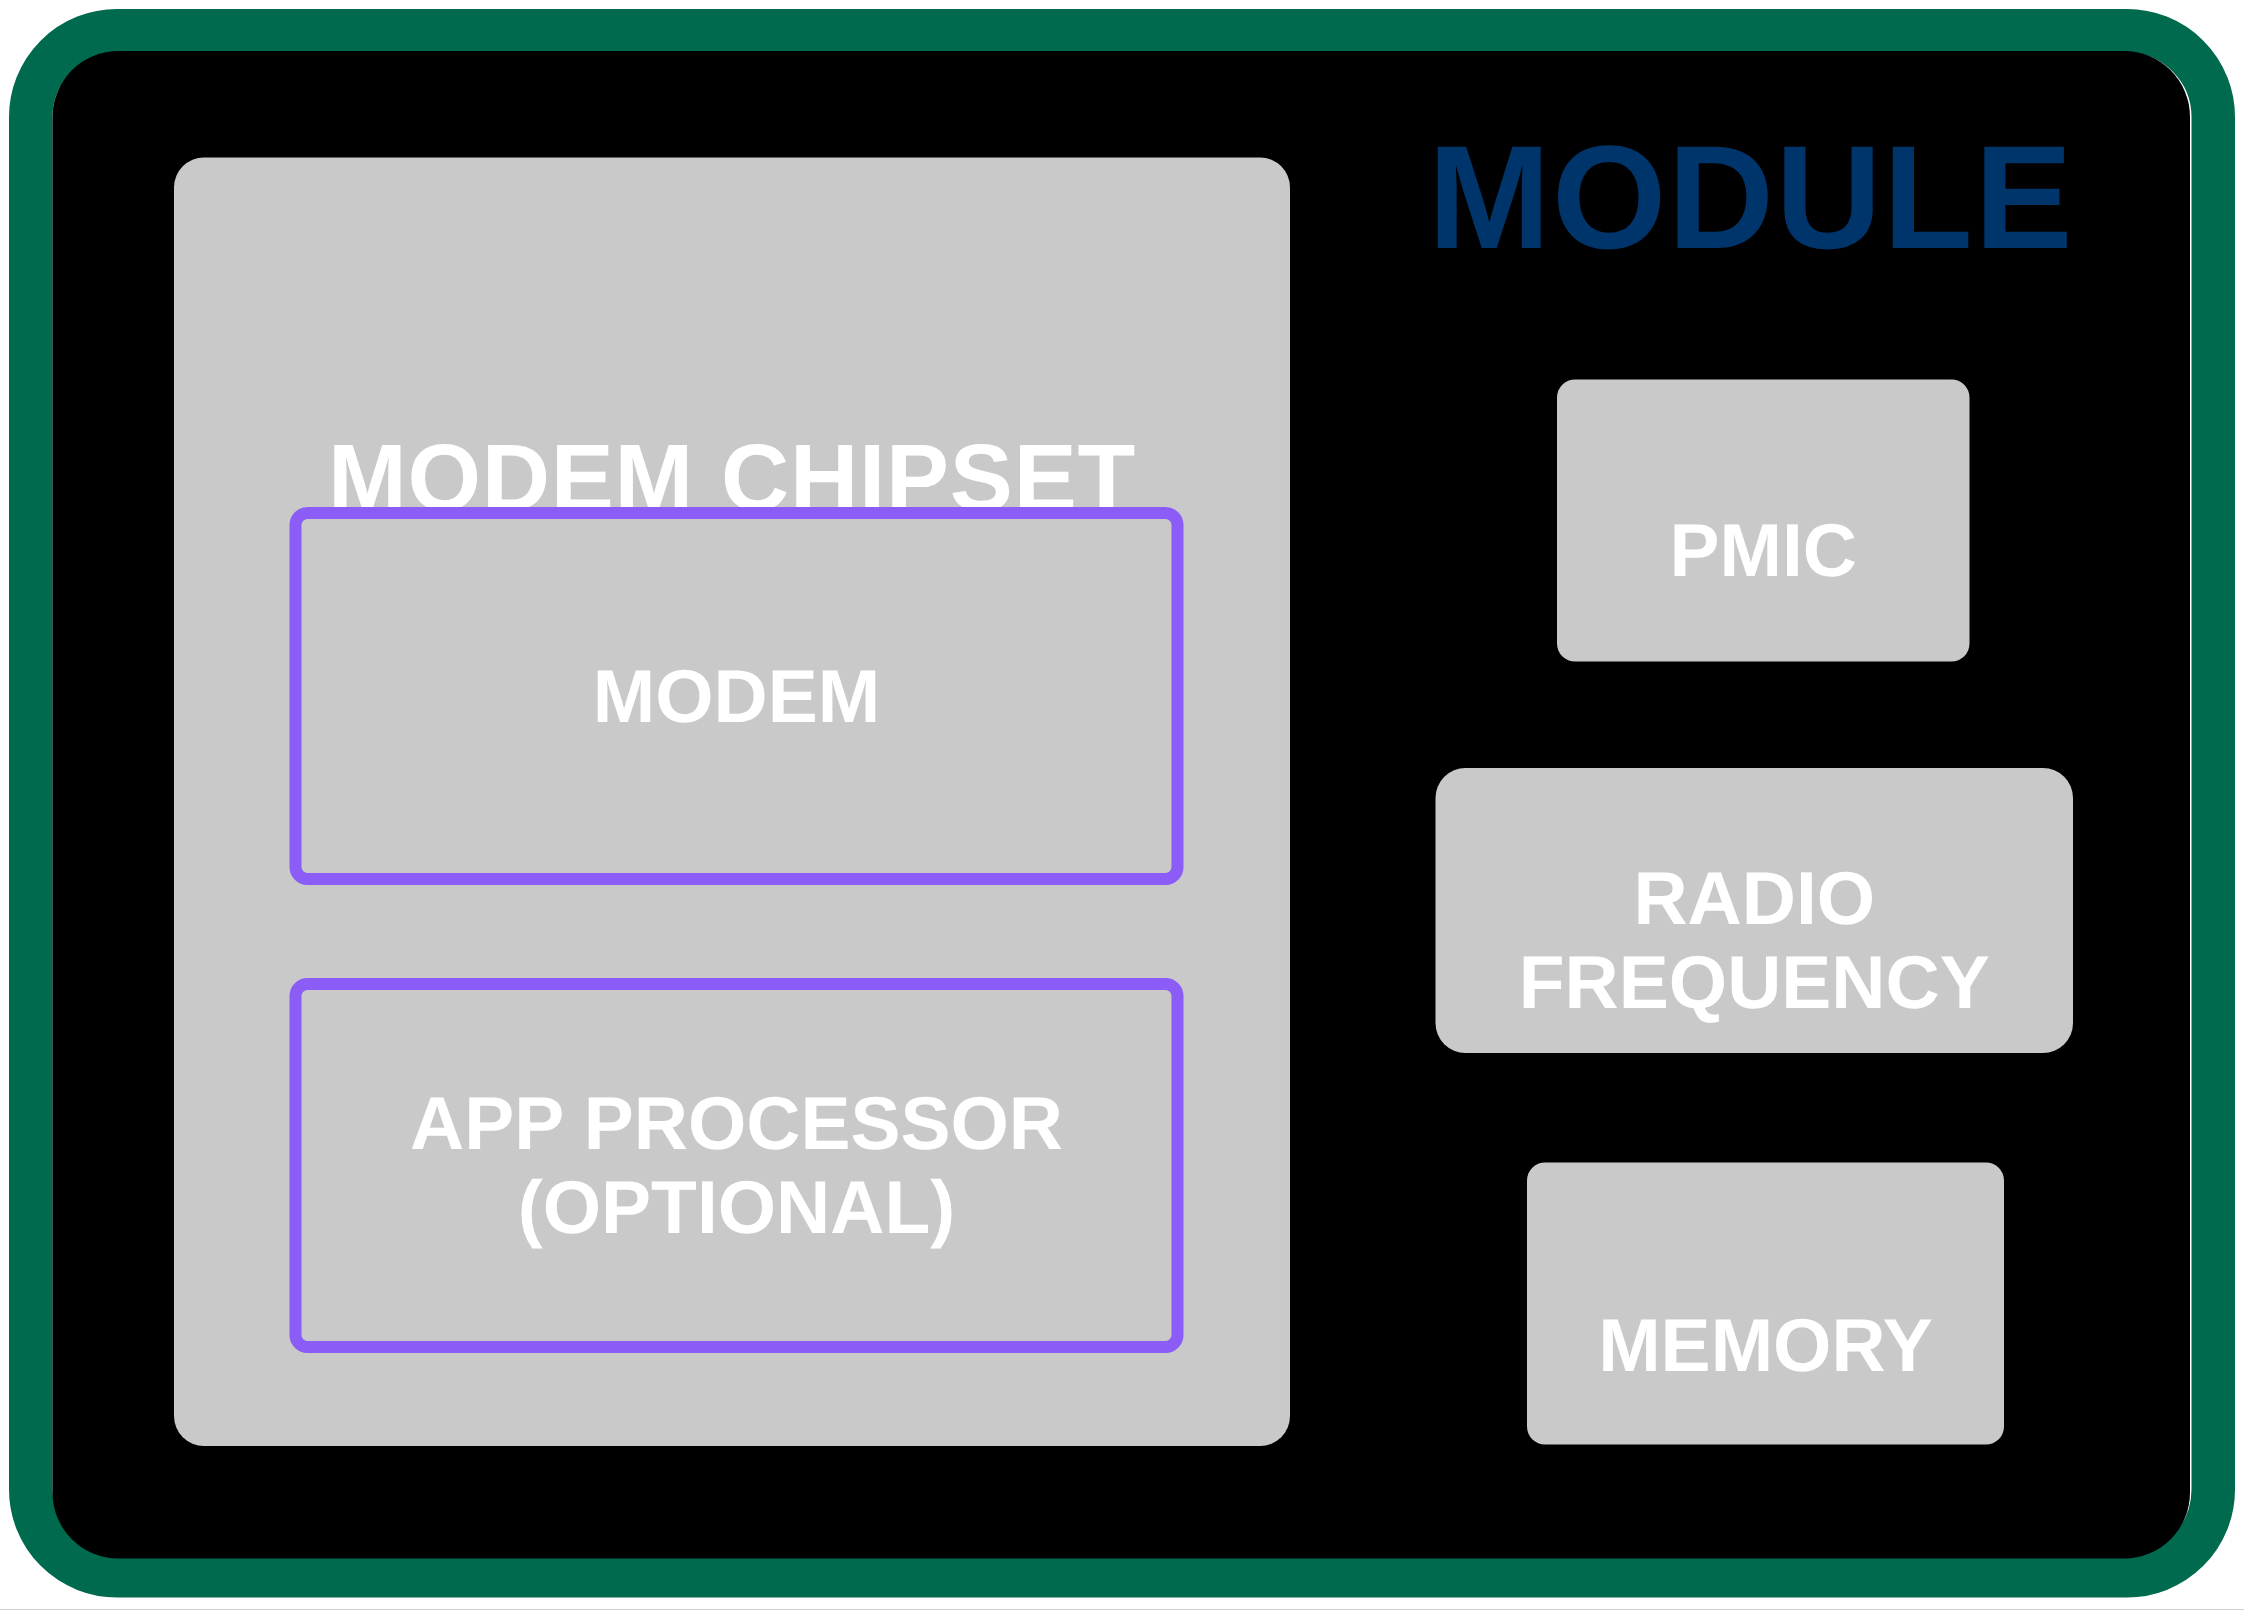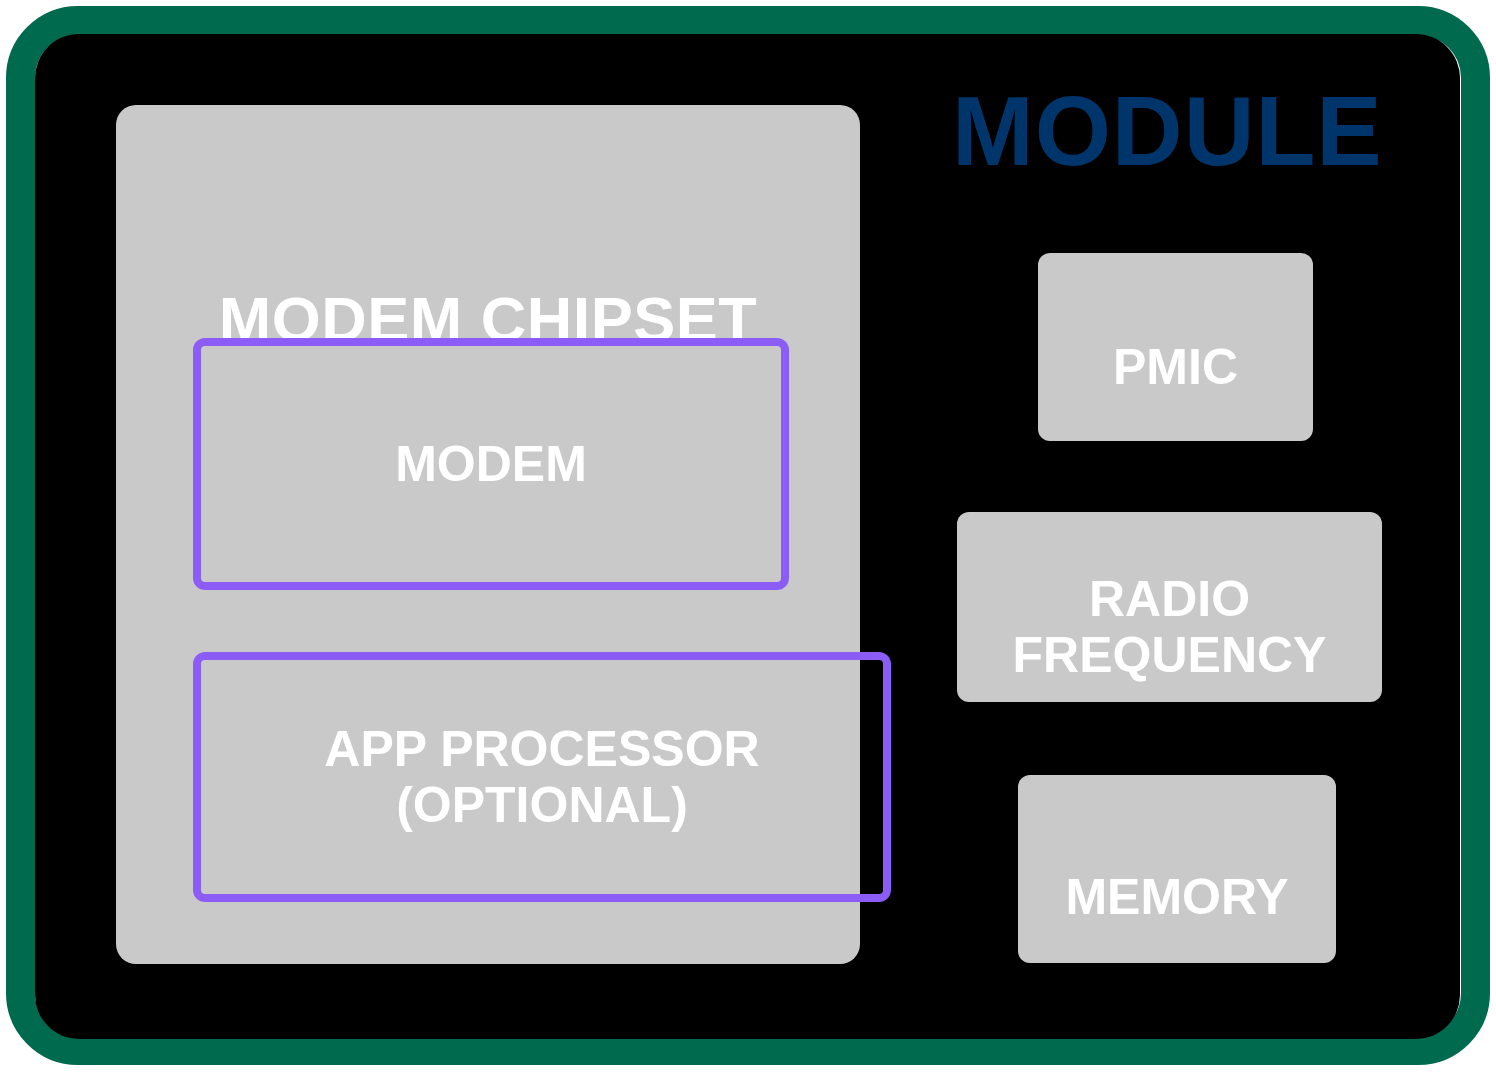--- a/index.html
+++ b/index.html
@@ -88,21 +88,21 @@
 
   #modem-block {
     left: 77px;   
     top: 233px;   
     width: 596px; 
     height: 252px;
   }
   #app-processor-block {
     left: 77px;   
     top: 547px;   
-    width: 698px;
+    width: 596px;
     height: 250px;
   }
 
   
   .module-title {
     position: absolute;
     left: 952px;
     top: 92px;
     color: #00356B;
     font-size: 98px;
@@ -134,20 +134,21 @@
     left: 1038px;
     top: 253px;
     width: 275px;
     height: 188px;
   }
   #rf-tile {
     left: 957px;
     top: 512px;
     width: 425px;
     height: 190px;
+    border-radius: 20px;
   }
   #memory-tile {
     left: 1018px;
     top: 775px;
     width: 318px;
     height: 188px;
     align-items: flex-end;
     padding-bottom: 38px;
     box-sizing: border-box;
     justify-content: center;

